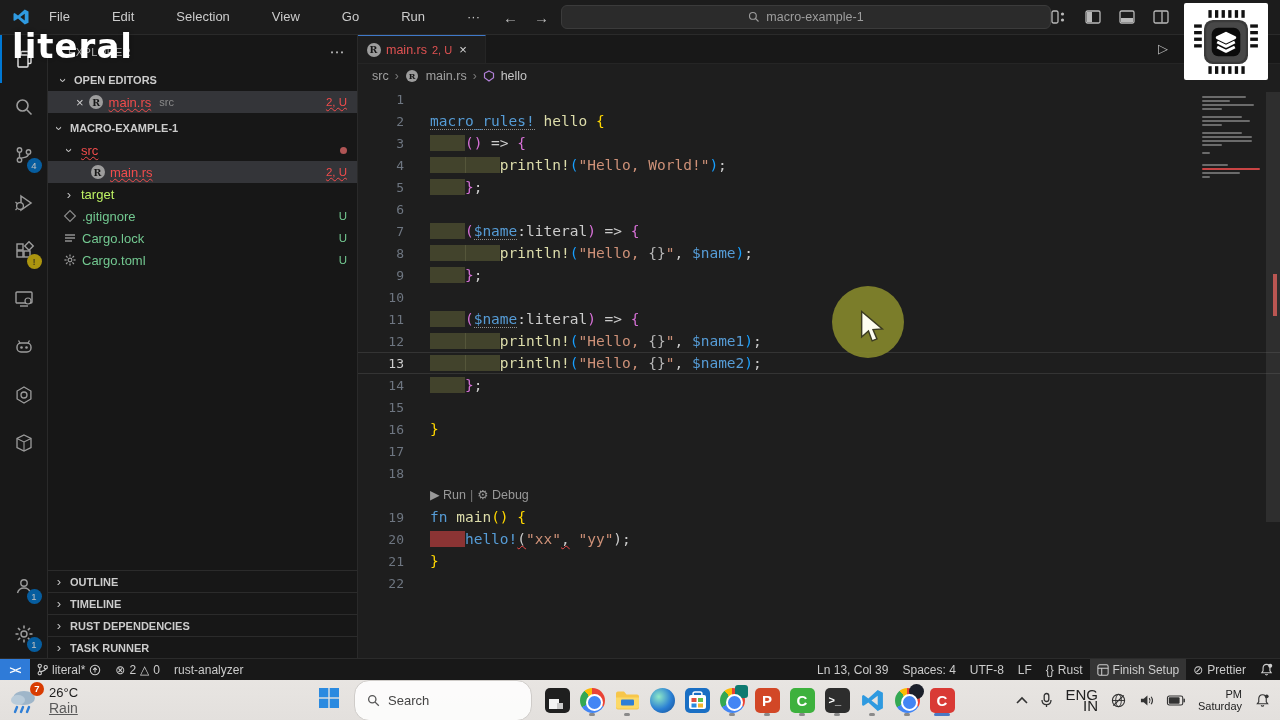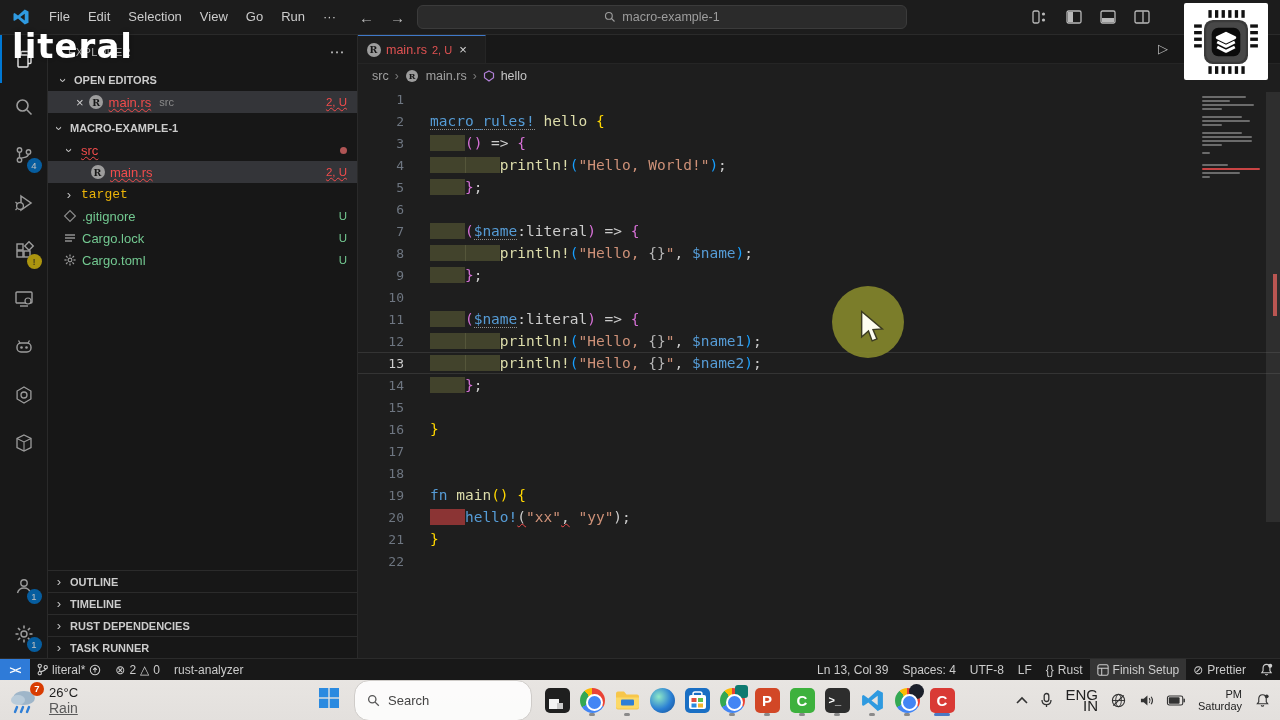--- a/index.html
+++ b/index.html
@@ -34,21 +34,21 @@
   .sb-header { height:34px; display:flex; align-items:center; padding:0 12px 0 20px; color:#b8b8b8; font-size:11px; letter-spacing:.4px; }
   .sb-header .dots { margin-left:auto; color:#cfcfcf; font-size:15px; }
   .sect-row { height:22px; display:flex; align-items:center; gap:4px; padding-left:4px; font-weight:700; font-size:11px; color:#cccccc; }
   .chev { display:inline-block; color:#c3c3c3; font-size:13px; width:14px; text-align:center; font-weight:400;}
   .chev.down { transform:rotate(90deg); }
   .row { height:22px; display:flex; align-items:center; gap:5px; padding-right:10px; position:relative; }
   .row.sel { background:#343539; }
   .row .fname { font-size:13px; }
   .fname.err { color:#f14c4c; }
   .fname.add { color:#73c991; }
-  .fname.dim { color:#eab308;font-family:Liberation Mono, monospace; }
+  .fname.dim { color:#bef264; }
   .row .suffix { color:#8a8a8a; font-size:11px; margin-left:3px; }
   .row .gitbadge { margin-left:auto; font-size:11.5px; }
   .gitbadge.err { color:#f14c4c; } .gitbadge.add { color:#73c991; }
   .ficon { width:15px; height:15px; display:inline-flex; align-items:center; justify-content:center; flex:none; }
   .rust-ico { width:14px; height:14px; border-radius:50%; background:#9d9d9d; color:#171717; font-size:9.5px; font-weight:700;
     display:flex; align-items:center; justify-content:center; font-family:"DejaVu Serif", serif;}
   .moddot { width:7px; height:7px; border-radius:50%; background:#b05555; margin-left:auto; }
   #sb-bottom { position:absolute; bottom:0; left:0; width:100%; }
   #sb-bottom .sect-row { border-top:1px solid #2b2b2b; height:22px; }
 
@@ -138,21 +138,21 @@
 </style>
 </head>
 <body>
 
 <div id="screen">
 
   <div id="titlebar">
     <svg class="vslogo" viewBox="0 0 24 24">
       <path fill="#2f9ae0" d="M17 2 8 10 3.5 6.7 2 7.5v9L3.5 17 8 14l9 8 5-2.5v-15L17 2zm0 5.5v9L11 12l6-4.5z"></path>
     </svg>
-    <div id="menus" style="display: flex;">
+    <div id="menus" style="display: flex; gap: 24px;">
         <span class="menu-item">File</span>
         <span class="menu-item">Edit</span>
         <span class="menu-item">Selection</span>
         <span class="menu-item">View</span>
         <span class="menu-item">Go</span>
         <span class="menu-item">Run</span>
         <span class="menu-item">···</span>
       </div>
     <div class="nav-arrows">
       <span>←</span>
@@ -416,20 +416,21 @@
           <div class="code-row"><span class="ln">9</span><span class="lc"><span class="iw">    </span><span class="b2">}</span><span class="d">;</span></span></div>
           <div class="code-row"><span class="ln">10</span><span class="lc"></span></div>
           <div class="code-row"><span class="ln">11</span><span class="lc"><span class="iw">    </span><span class="b2">(</span><span class="kw hint">$name</span><span class="d">:literal</span><span class="b2">)</span><span class="d"> =&gt; </span><span class="b2">{</span></span></div>
           <div class="code-row"><span class="ln">12</span><span class="lc"><span class="iw">    </span><span class="iwg">    </span><span class="fn">println!</span><span class="b3">(</span><span class="str">"Hello, </span><span class="fmt">{}</span><span class="str">"</span><span class="d">, </span><span class="kw">$name1</span><span class="b3">)</span><span class="d">;</span></span></div>
           <div class="code-row active"><span class="ln">13</span><span class="lc"><span class="iw">    </span><span class="iwg">    </span><span class="fn">println!</span><span class="b3">(</span><span class="str">"Hello, </span><span class="fmt">{}</span><span class="str">"</span><span class="d">, </span><span class="kw">$name2</span><span class="b3">)</span><span class="d">;</span></span></div>
           <div class="code-row"><span class="ln">14</span><span class="lc"><span class="iw">    </span><span class="b2">}</span><span class="d">;</span></span></div>
           <div class="code-row"><span class="ln">15</span><span class="lc"></span></div>
           <div class="code-row"><span class="ln">16</span><span class="lc"><span class="b1">}</span></span></div>
           <div class="code-row"><span class="ln">17</span><span class="lc"></span></div>
           <div class="code-row"><span class="ln">18</span><span class="lc"></span></div>
+          <div class="code-row"><span class="ln"></span><span class="lc lens"><span>▶ Run</span><span class="lens-sep">|</span><span>⚙ Debug</span></span></div>
           <div class="code-row"><span class="ln">19</span><span class="lc"><span class="kw">fn</span><span class="d"> </span><span class="fn">main</span><span class="b1">()</span><span class="d"> </span><span class="b1">{</span></span></div>
           <div class="code-row"><span class="ln">20</span><span class="lc"><span class="eb">    </span><span class="kw">hello!</span><span class="d err">(</span><span class="str">"xx"</span><span class="d err">,</span><span class="d"> </span><span class="str">"yy"</span><span class="d">);</span></span></div>
           <div class="code-row"><span class="ln">21</span><span class="lc"><span class="b1">}</span></span></div>
           <div class="code-row"><span class="ln">22</span><span class="lc"></span></div>
         </div>
       <div id="minimap">
           <div class="mrow" style="width: 2px; background: transparent;"></div>
           <div class="mrow" style="width: 44px;"></div>
           <div class="mrow" style="width: 28px;"></div>
           <div class="mrow" style="width: 52px;"></div>

